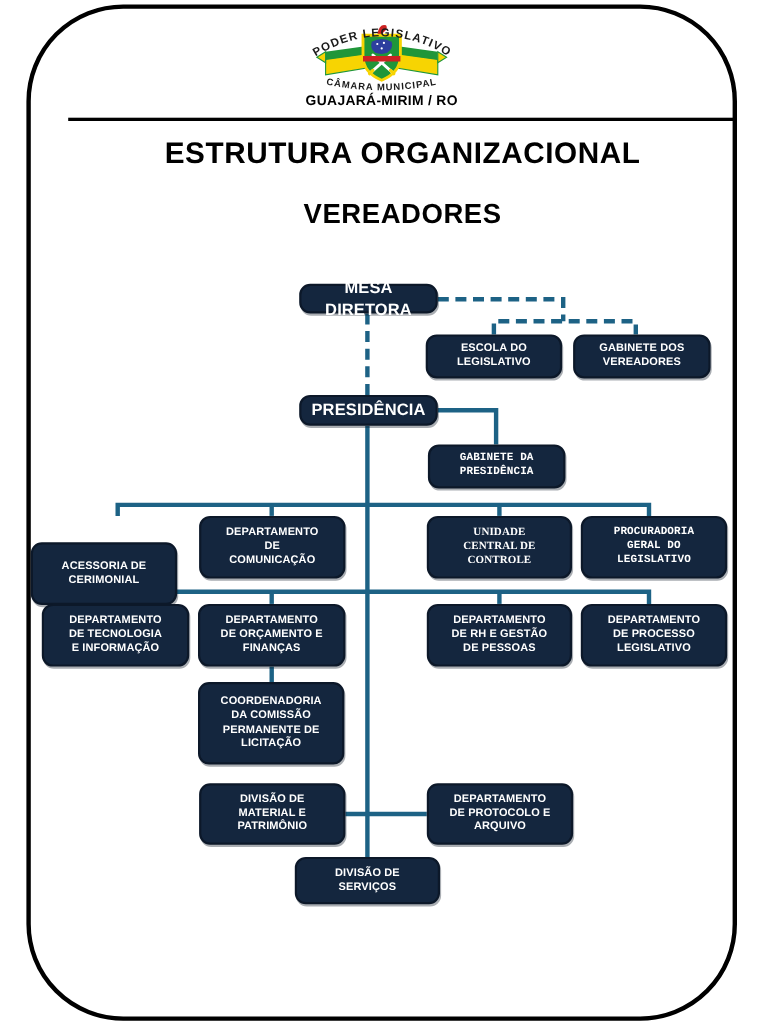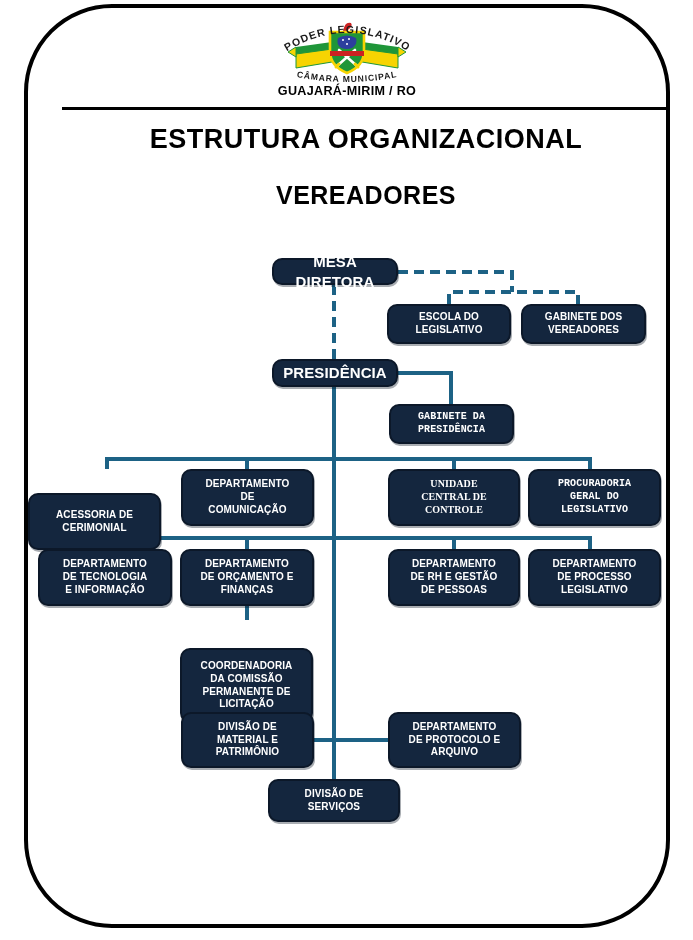--- a/index.html
+++ b/index.html
@@ -154,21 +154,21 @@
 FINANÇAS</div>
 
   <div class="node" style="left:388px; top:549px; width:132px; height:57px;">DEPARTAMENTO
 DE RH E GESTÃO
 DE PESSOAS</div>
 
   <div class="node" style="left:528px; top:549px; width:133px; height:57px;">DEPARTAMENTO
 DE PROCESSO
 LEGISLATIVO</div>
 
-  <div class="node" style="left:180px; top:620px; width:133px; height:75px;margin-top:28px;">COORDENADORIA
+  <div class="node" style="left:180px; top:620px; width:133px; height:75px;">COORDENADORIA
 DA COMISSÃO
 PERMANENTE DE
 LICITAÇÃO</div>
 
   <div class="node" style="left:181px; top:712px; width:133px; height:56px;">DIVISÃO DE
 MATERIAL E
 PATRIMÔNIO</div>
 
   <div class="node" style="left:388px; top:712px; width:133px; height:56px;">DEPARTAMENTO
 DE PROTOCOLO E

